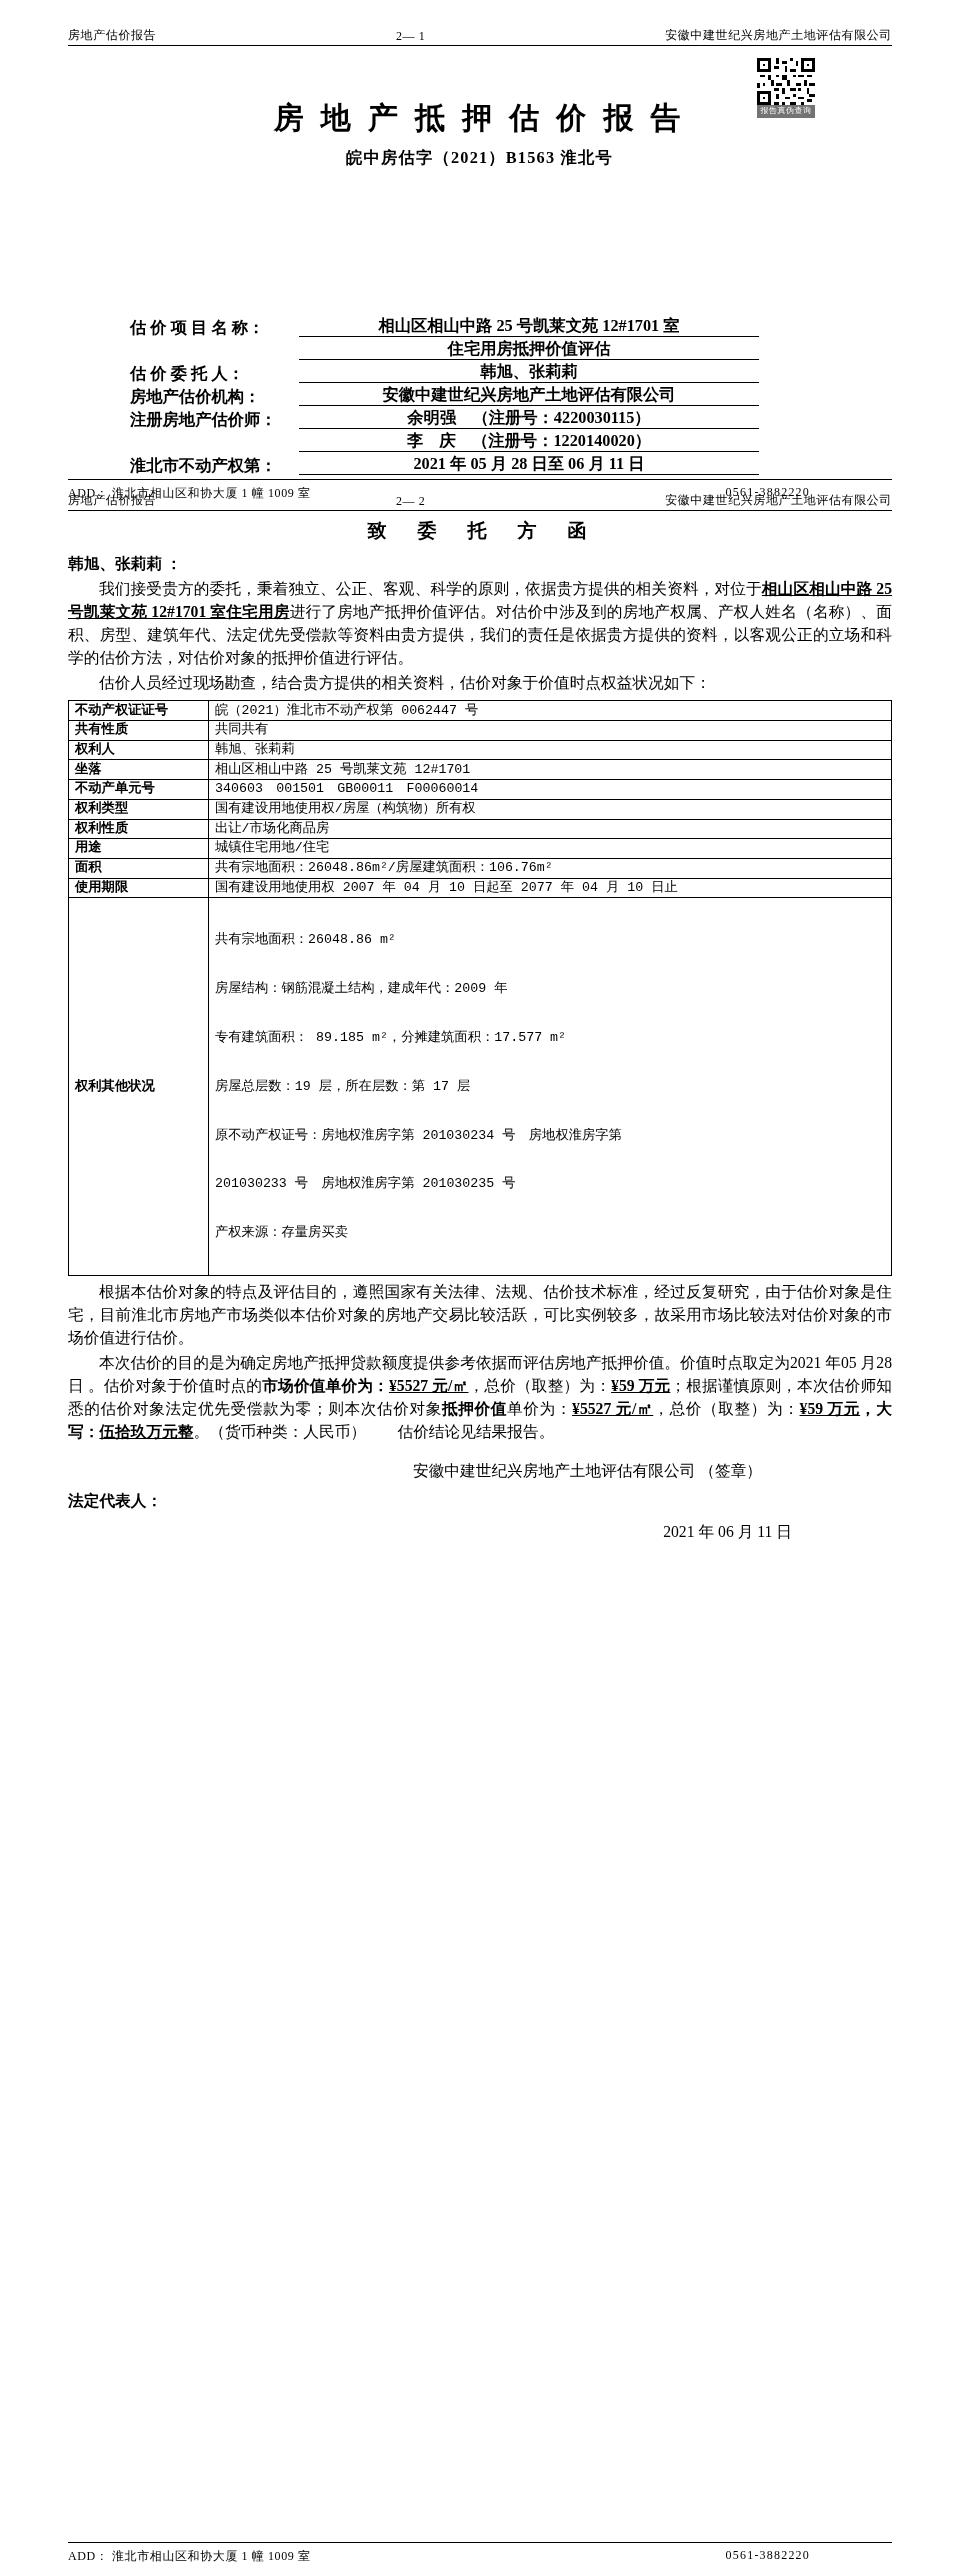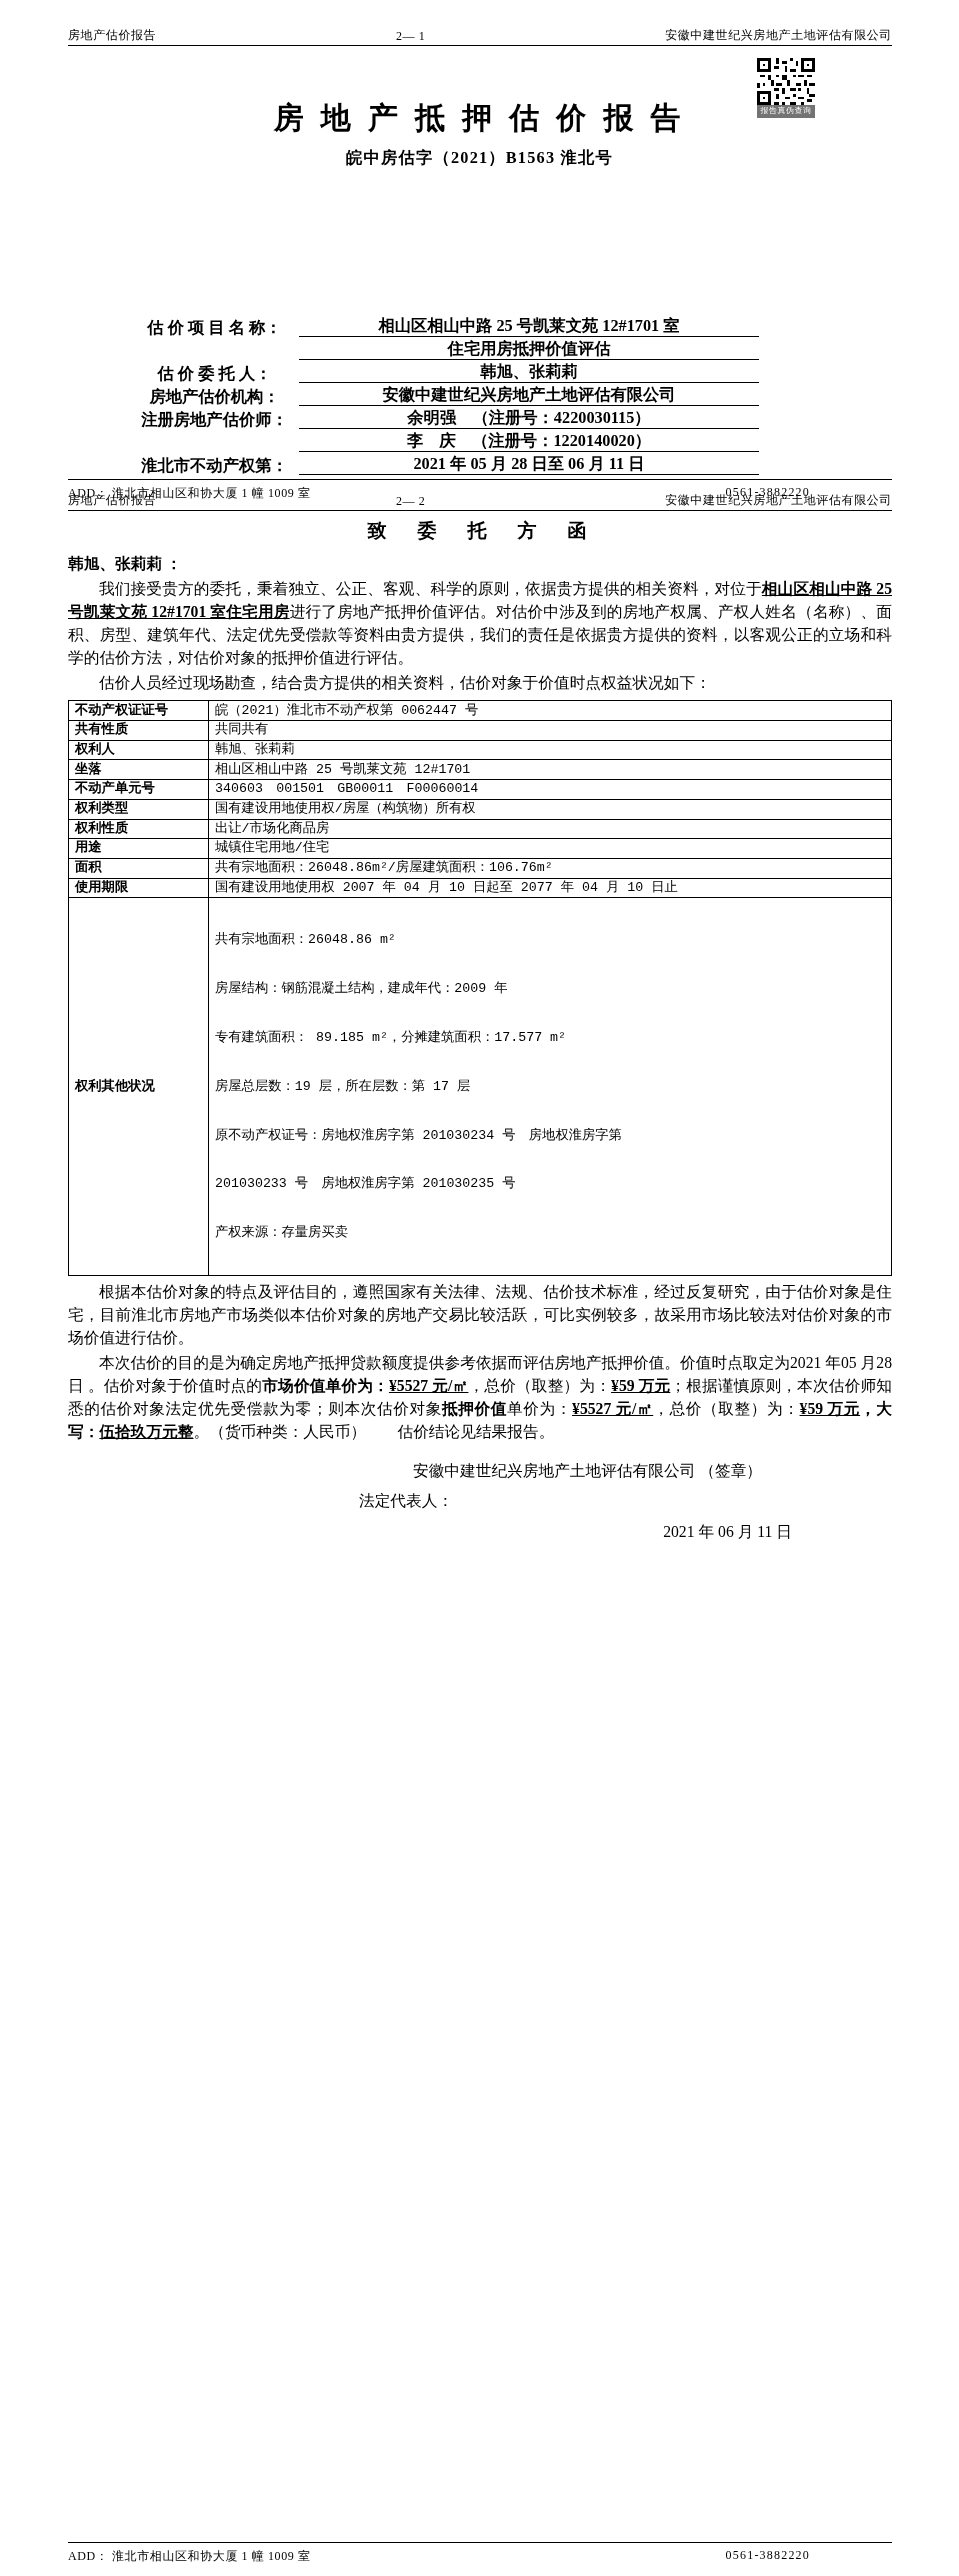--- a/index.html
+++ b/index.html
@@ -38,21 +38,20 @@
   .report-no{
     position:absolute; top:147px; left:0; width:100%;
     text-align:center; font-size:16.3px; font-weight:bold; letter-spacing:1.2px;
   }
   
   .fields{ position:absolute; top:314px; left:130px; width:629px; }
   .field-row{ display:flex; align-items:flex-end; height:23px; }
   .flabel{
     width:169px; white-space:pre; font-weight:bold; font-size:16.3px; line-height:18px;
     flex:0 0 169px;
-    text-align:center;
   }
   .fvalue{
     flex:1; text-align:center; border-bottom:1.2px solid #000;
     font-weight:bold; font-size:16.3px; line-height:18px; padding-bottom:1.2px;
     white-space:pre;
   }
   
   .letter{ position:absolute; top:519px; left:68px; width:824px; font-size:15.7px; line-height:23px; }
   .letter-title{
     text-align:center; font-size:19px; font-weight:bold; letter-spacing:6px;
@@ -65,21 +64,21 @@
   
   .rights-table{
     width:100%; border-collapse:collapse; border:1.2px solid #000;
     margin:6px 0 3.6px; font-size:13.3px; line-height:16.3px;
   }
   .rights-table td{ border:0.6px solid #000; padding:1.2px 6px; vertical-align:middle;font-family:Liberation Mono, monospace; }
   .rights-table td.tl{ width:140px; font-weight:bold; }
   .rights-table td.tv{ white-space:pre-wrap; }
   
   .sig-line{ text-align:right; padding-right:130px; margin-top:15.7px; }
-  .legal-line{ text-align:center; padding-right:148px; margin-top:7.3px; }
+  .legal-line{ text-align:left; padding-right:148px; margin-top:7.3px;font-weight:bold; }
   .date-line{ text-align:right; padding-right:100px; margin-top:7.3px; }
 </style>
 </head>
 <body>
 
 <div id="canvas">
 
   <div class="pg-header" style="top:26.6px;">
     <span>房地产估价报告</span>
     <span>2— 1</span>

